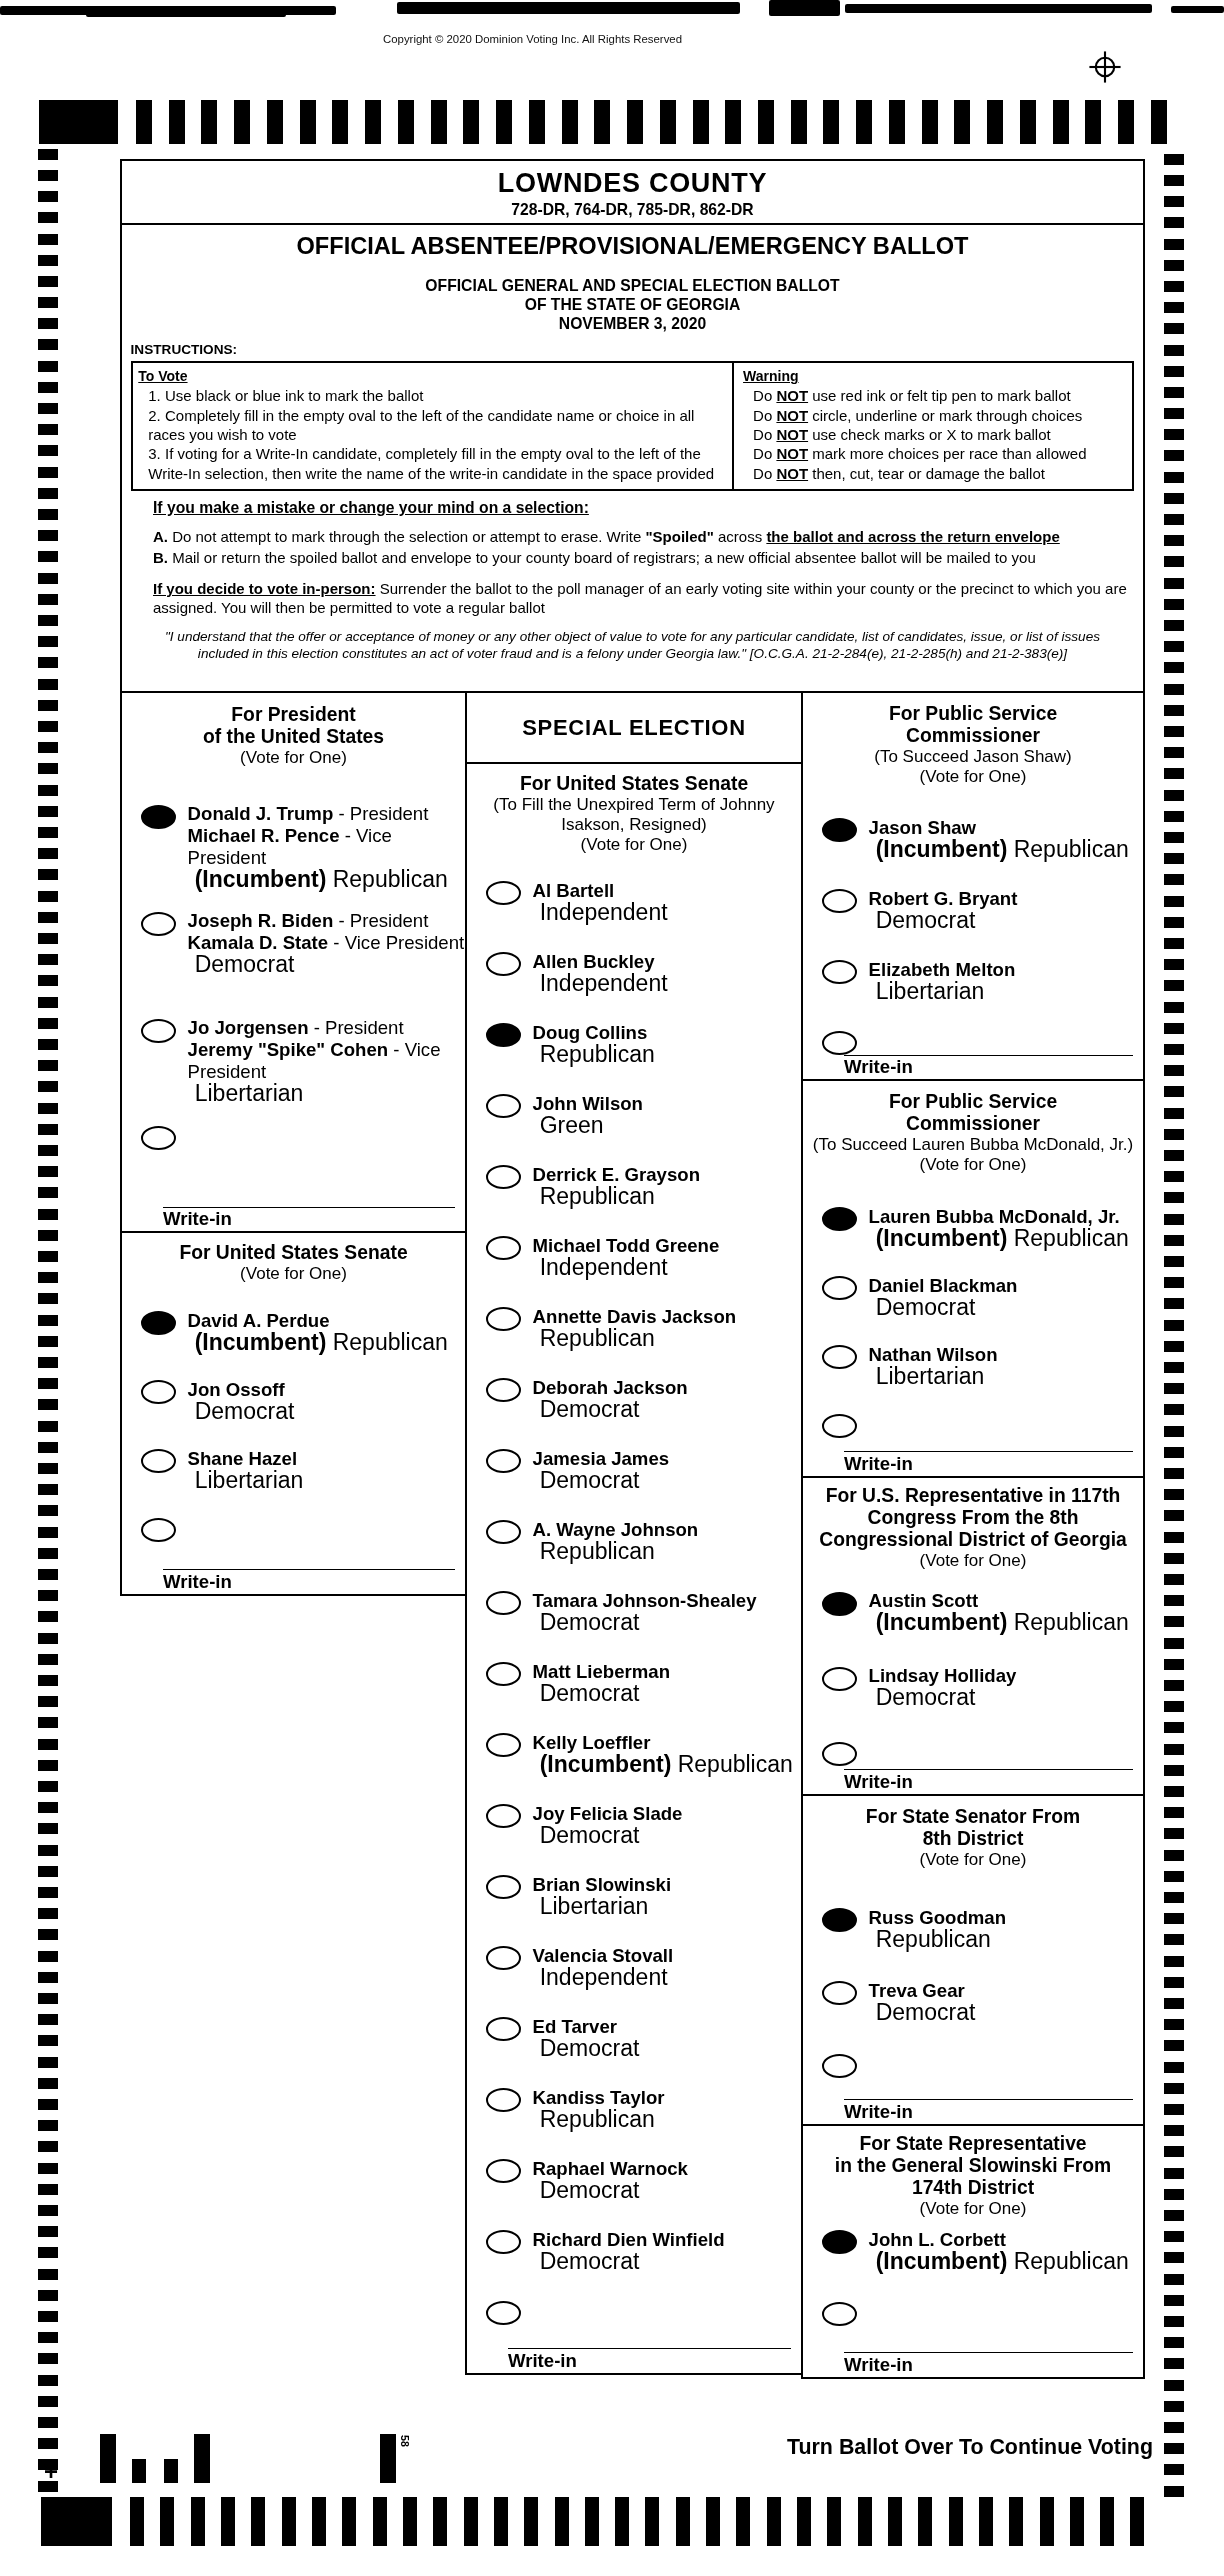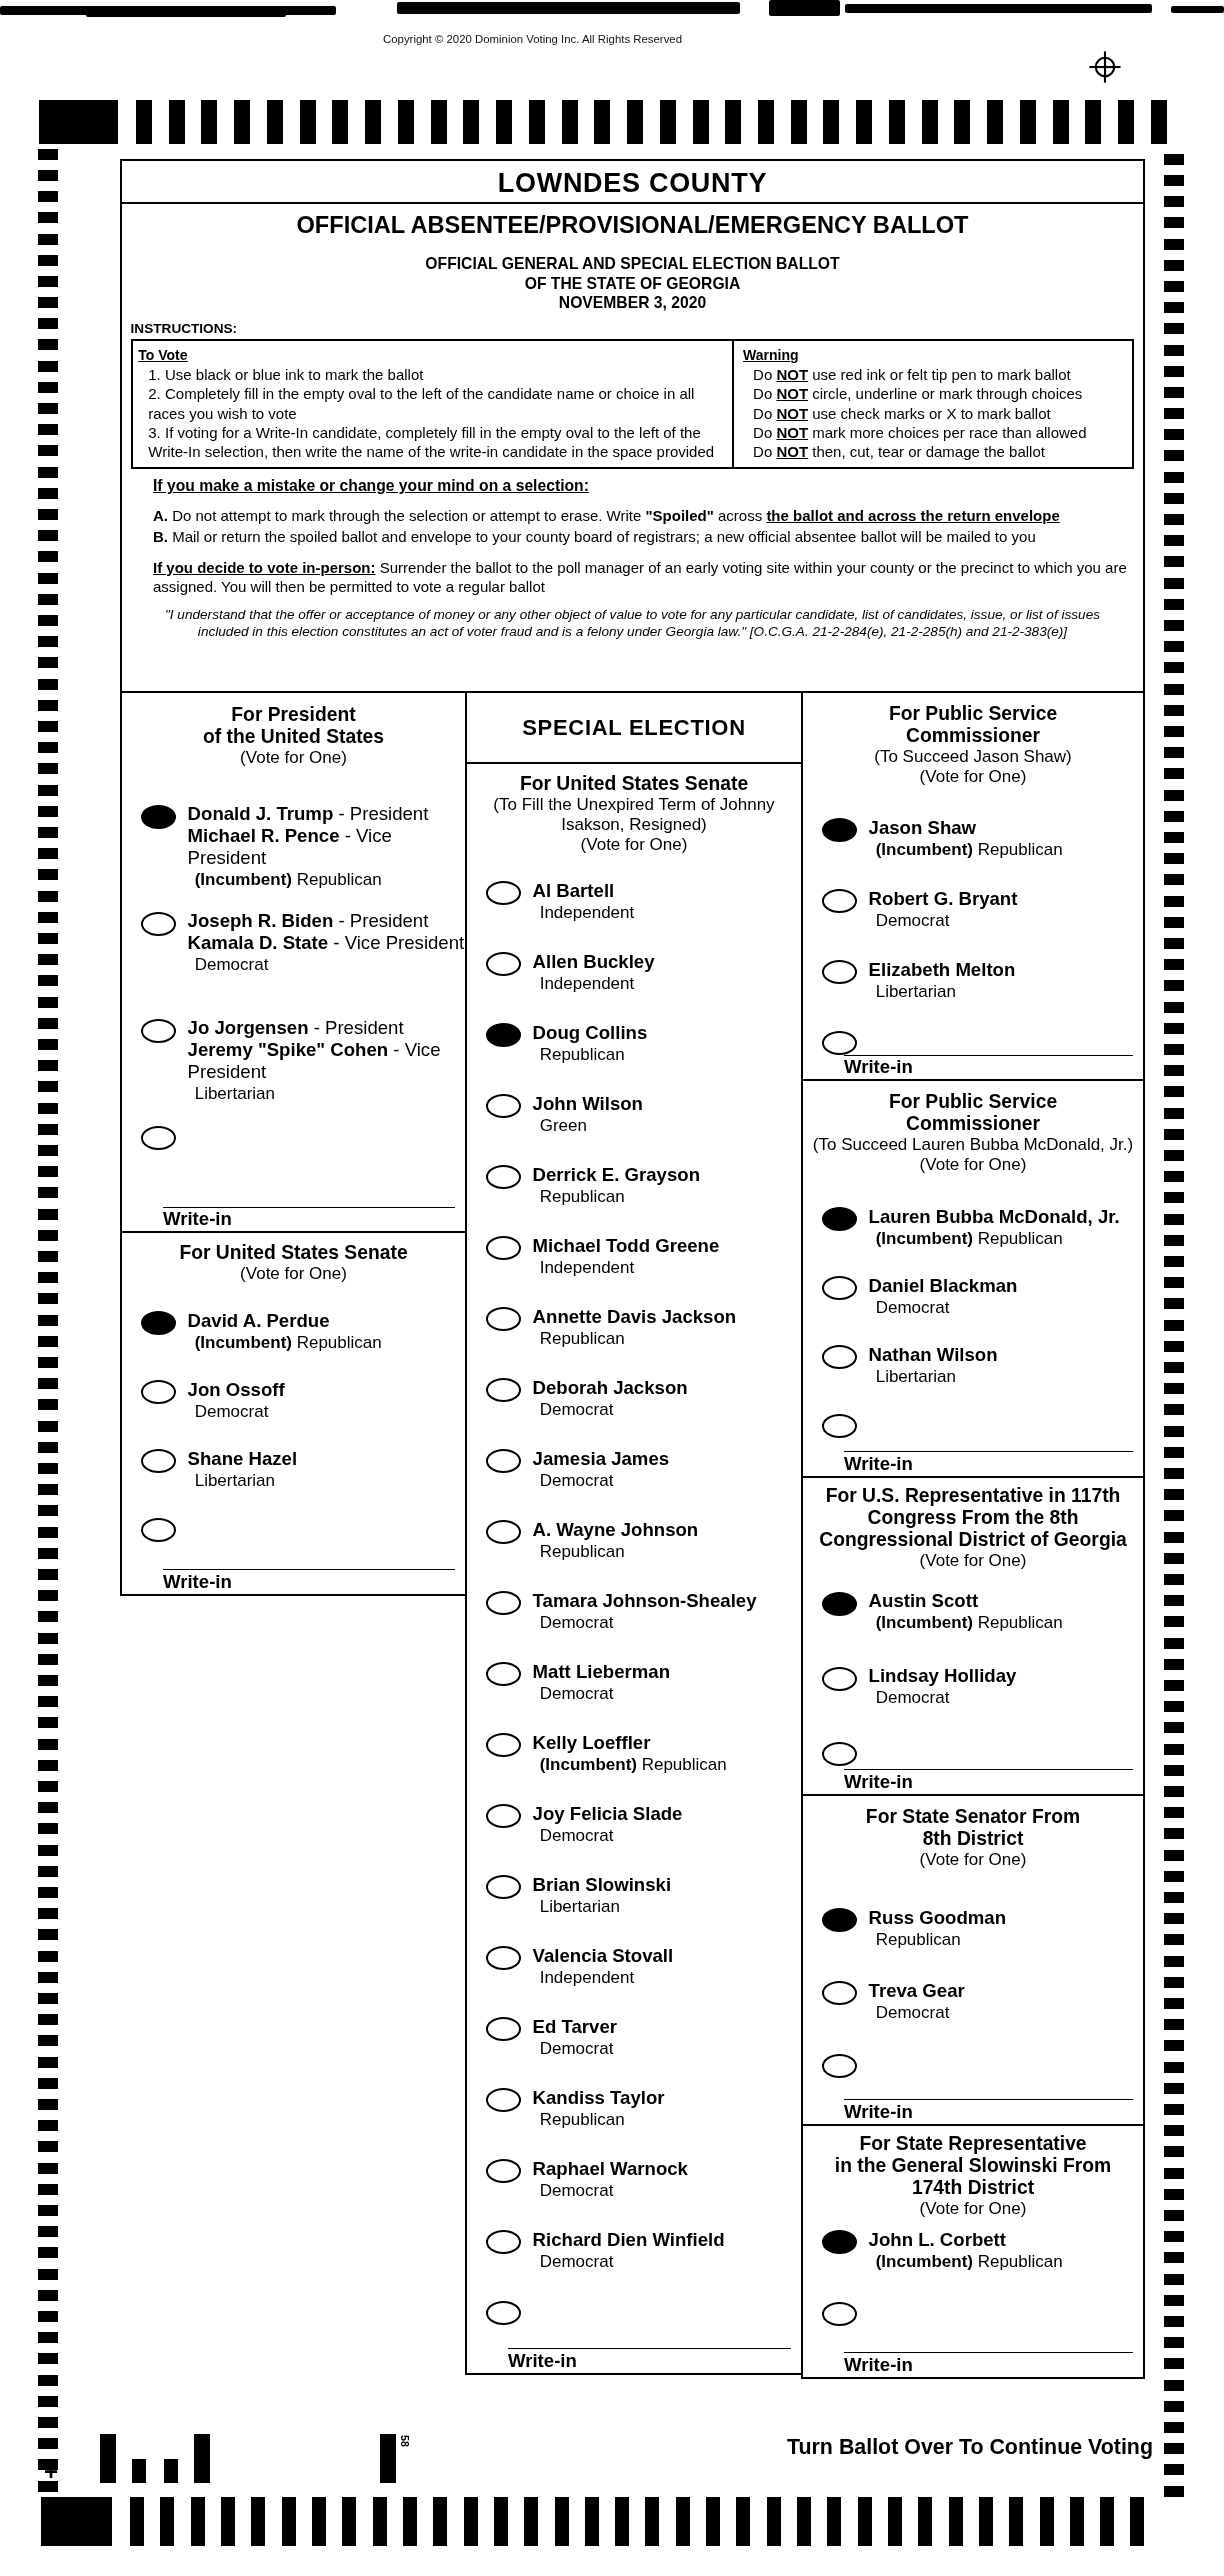--- a/index.html
+++ b/index.html
@@ -45,21 +45,21 @@
   .col > :first-child{margin-top:0;}
   .rtitle{font-weight:bold;font-size:19.3px;line-height:22px;text-align:center;}
   .rsub,.rvote{font-size:17px;line-height:20px;text-align:center;}
   .cands{margin-top:var(--gap,21.4px);}
   .cand{height:var(--pitch,71px);display:flex;align-items:flex-start;}
   .oval{width:31px;height:20px;border:2.1px solid #000;border-radius:50%;margin:1.4px 0 0 18.6px;flex:none;background:#fff;}
   .oval.filled{background:#000;}
   .ctext{margin-left:12px;}
   .nline{font-size:18.6px;line-height:22px;}
   .nline b{font-weight:bold;}
-  .party{font-size:17px;line-height:21px;padding-left:7.1px;}
+  .party{font-size:23px;line-height:21px;padding-left:7.1px;}
   .party b{font-weight:bold;}
   .writein{position:absolute;left:41px;right:10px;bottom:1.4px;}
   .wline{border-top:1.4px solid #000;}
   .wlabel{font-weight:bold;font-size:18.6px;line-height:21.4px;padding-top:0.7px;}
   
   .b-president{height:542px;}
   .b-senate1{height:365px;}
   .b-special{height:1613px;}
   .b-psc1{height:390px;}
   .b-psc2{height:399px;}
@@ -399,20 +399,21 @@
       <div class="tmark" style="left: 1164px; top: 2401px; width: 20px; height: 11.4px;"></div>
       <div class="tmark" style="left: 1164px; top: 2422px; width: 20px; height: 11.4px;"></div>
       <div class="tmark" style="left: 1164px; top: 2443px; width: 20px; height: 11.4px;"></div>
       <div class="tmark" style="left: 1164px; top: 2464px; width: 20px; height: 11.4px;"></div>
       <div class="tmark" style="left: 1164px; top: 2486px; width: 20px; height: 11.4px;"></div>
     </div>
 
   <div class="hbox">
     <div class="h-top">
       <div class="h-county">LOWNDES COUNTY</div>
+      <div class="h-codes">728-DR, 764-DR, 785-DR, 862-DR</div>
     </div>
     <div class="h-ballot">OFFICIAL ABSENTEE/PROVISIONAL/EMERGENCY BALLOT</div>
     <div class="h-elect">
       <div>OFFICIAL GENERAL AND SPECIAL ELECTION BALLOT</div>
       <div>OF THE STATE OF GEORGIA</div>
       <div>NOVEMBER 3, 2020</div>
     </div>
     <div class="h-instr-label">INSTRUCTIONS:</div>
     <div class="instrbox">
       <div class="ib-left">

